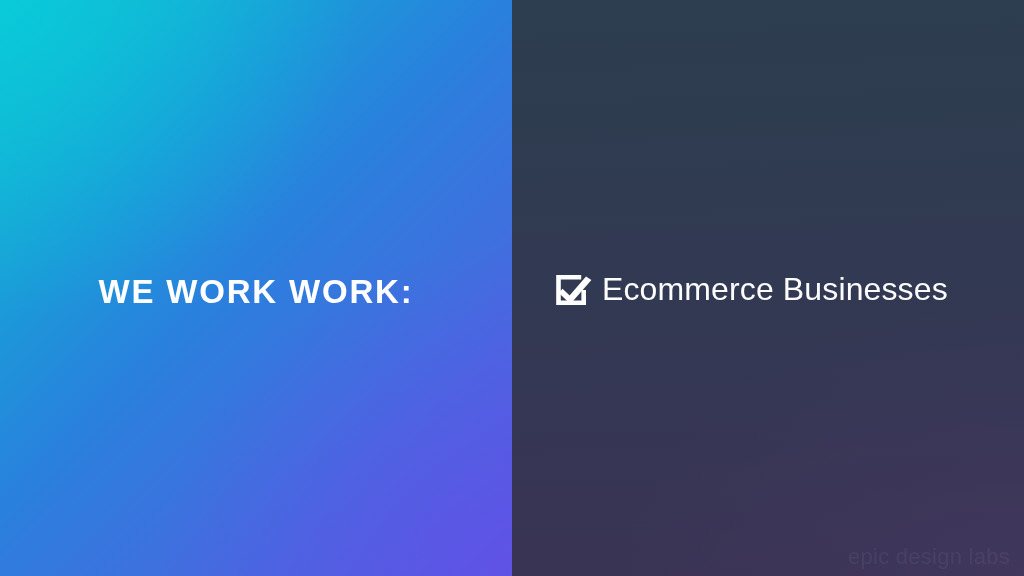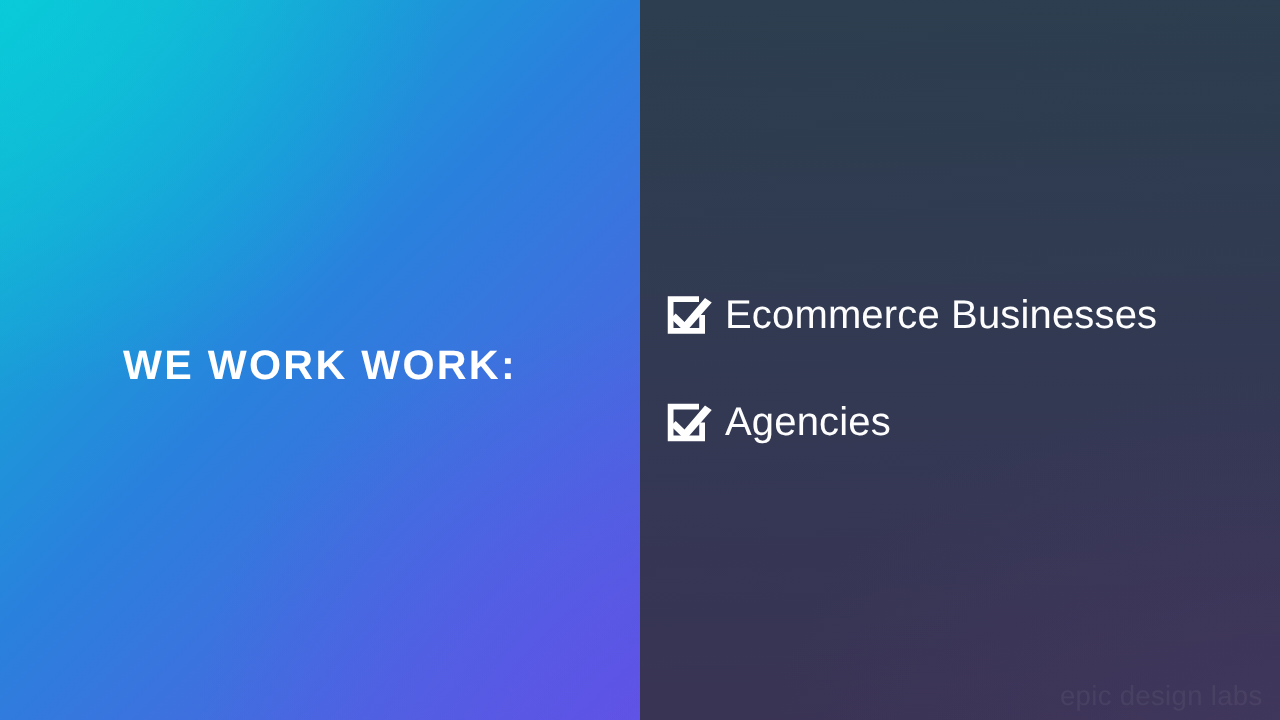--- a/index.html
+++ b/index.html
@@ -70,21 +70,21 @@
   .panel-right {
     position: relative;
     width: 512px;
     height: 576px;
     flex: 0 0 512px;
     background: linear-gradient(178deg, #2c3e4f 0%, #303b51 34%, #353754 68%, #3a3354 100%);
     display: flex;
     flex-direction: column;
     justify-content: center;
     box-sizing: border-box;
-    padding-left: 18px;
+    padding-left: 40px;
     overflow: hidden;
   }
   .panel-right::before {
     content: "";
     position: absolute;
     inset: 0;
     background: radial-gradient(130% 85% at 100% 105%, rgba(70,58,100,0.55) 0%, rgba(70,58,100,0) 62%);
     pointer-events: none;
   }
 
@@ -154,29 +154,20 @@
       <li class="check-item">
         <span class="check-icon">
           <svg viewBox="0 0 40 40" aria-hidden="true">
             <path d="M4.2 7.0 h25.0 v4.6 H8.8 v20.8 h20.6 V22.0 h4.6 v15.0 H4.2 Z" fill="#ffffff"></path>
             <path d="M10.6 20.8 L17.6 27.6 L34.0 8.4 L39.4 12.0 L18.4 36.0 L6.6 24.8 Z" fill="#ffffff"></path>
           </svg>
         </span>
         <span class="check-label">Ecommerce Businesses</span>
       </li>
 
-      <li class="check-item">
-        <span class="check-icon">
-          <svg viewBox="0 0 40 40" aria-hidden="true">
-            <path d="M4.2 7.0 h25.0 v4.6 H8.8 v20.8 h20.6 V22.0 h4.6 v15.0 H4.2 Z" fill="#ffffff"></path>
-            <path d="M10.6 20.8 L17.6 27.6 L34.0 8.4 L39.4 12.0 L18.4 36.0 L6.6 24.8 Z" fill="#ffffff"></path>
-          </svg>
-        </span>
-        <span class="check-label">Agencies</span>
-      </li>
 
 
     </ul>
 
     <div class="watermark">epic design labs</div>
 
   </section>
 
 </div>
 

